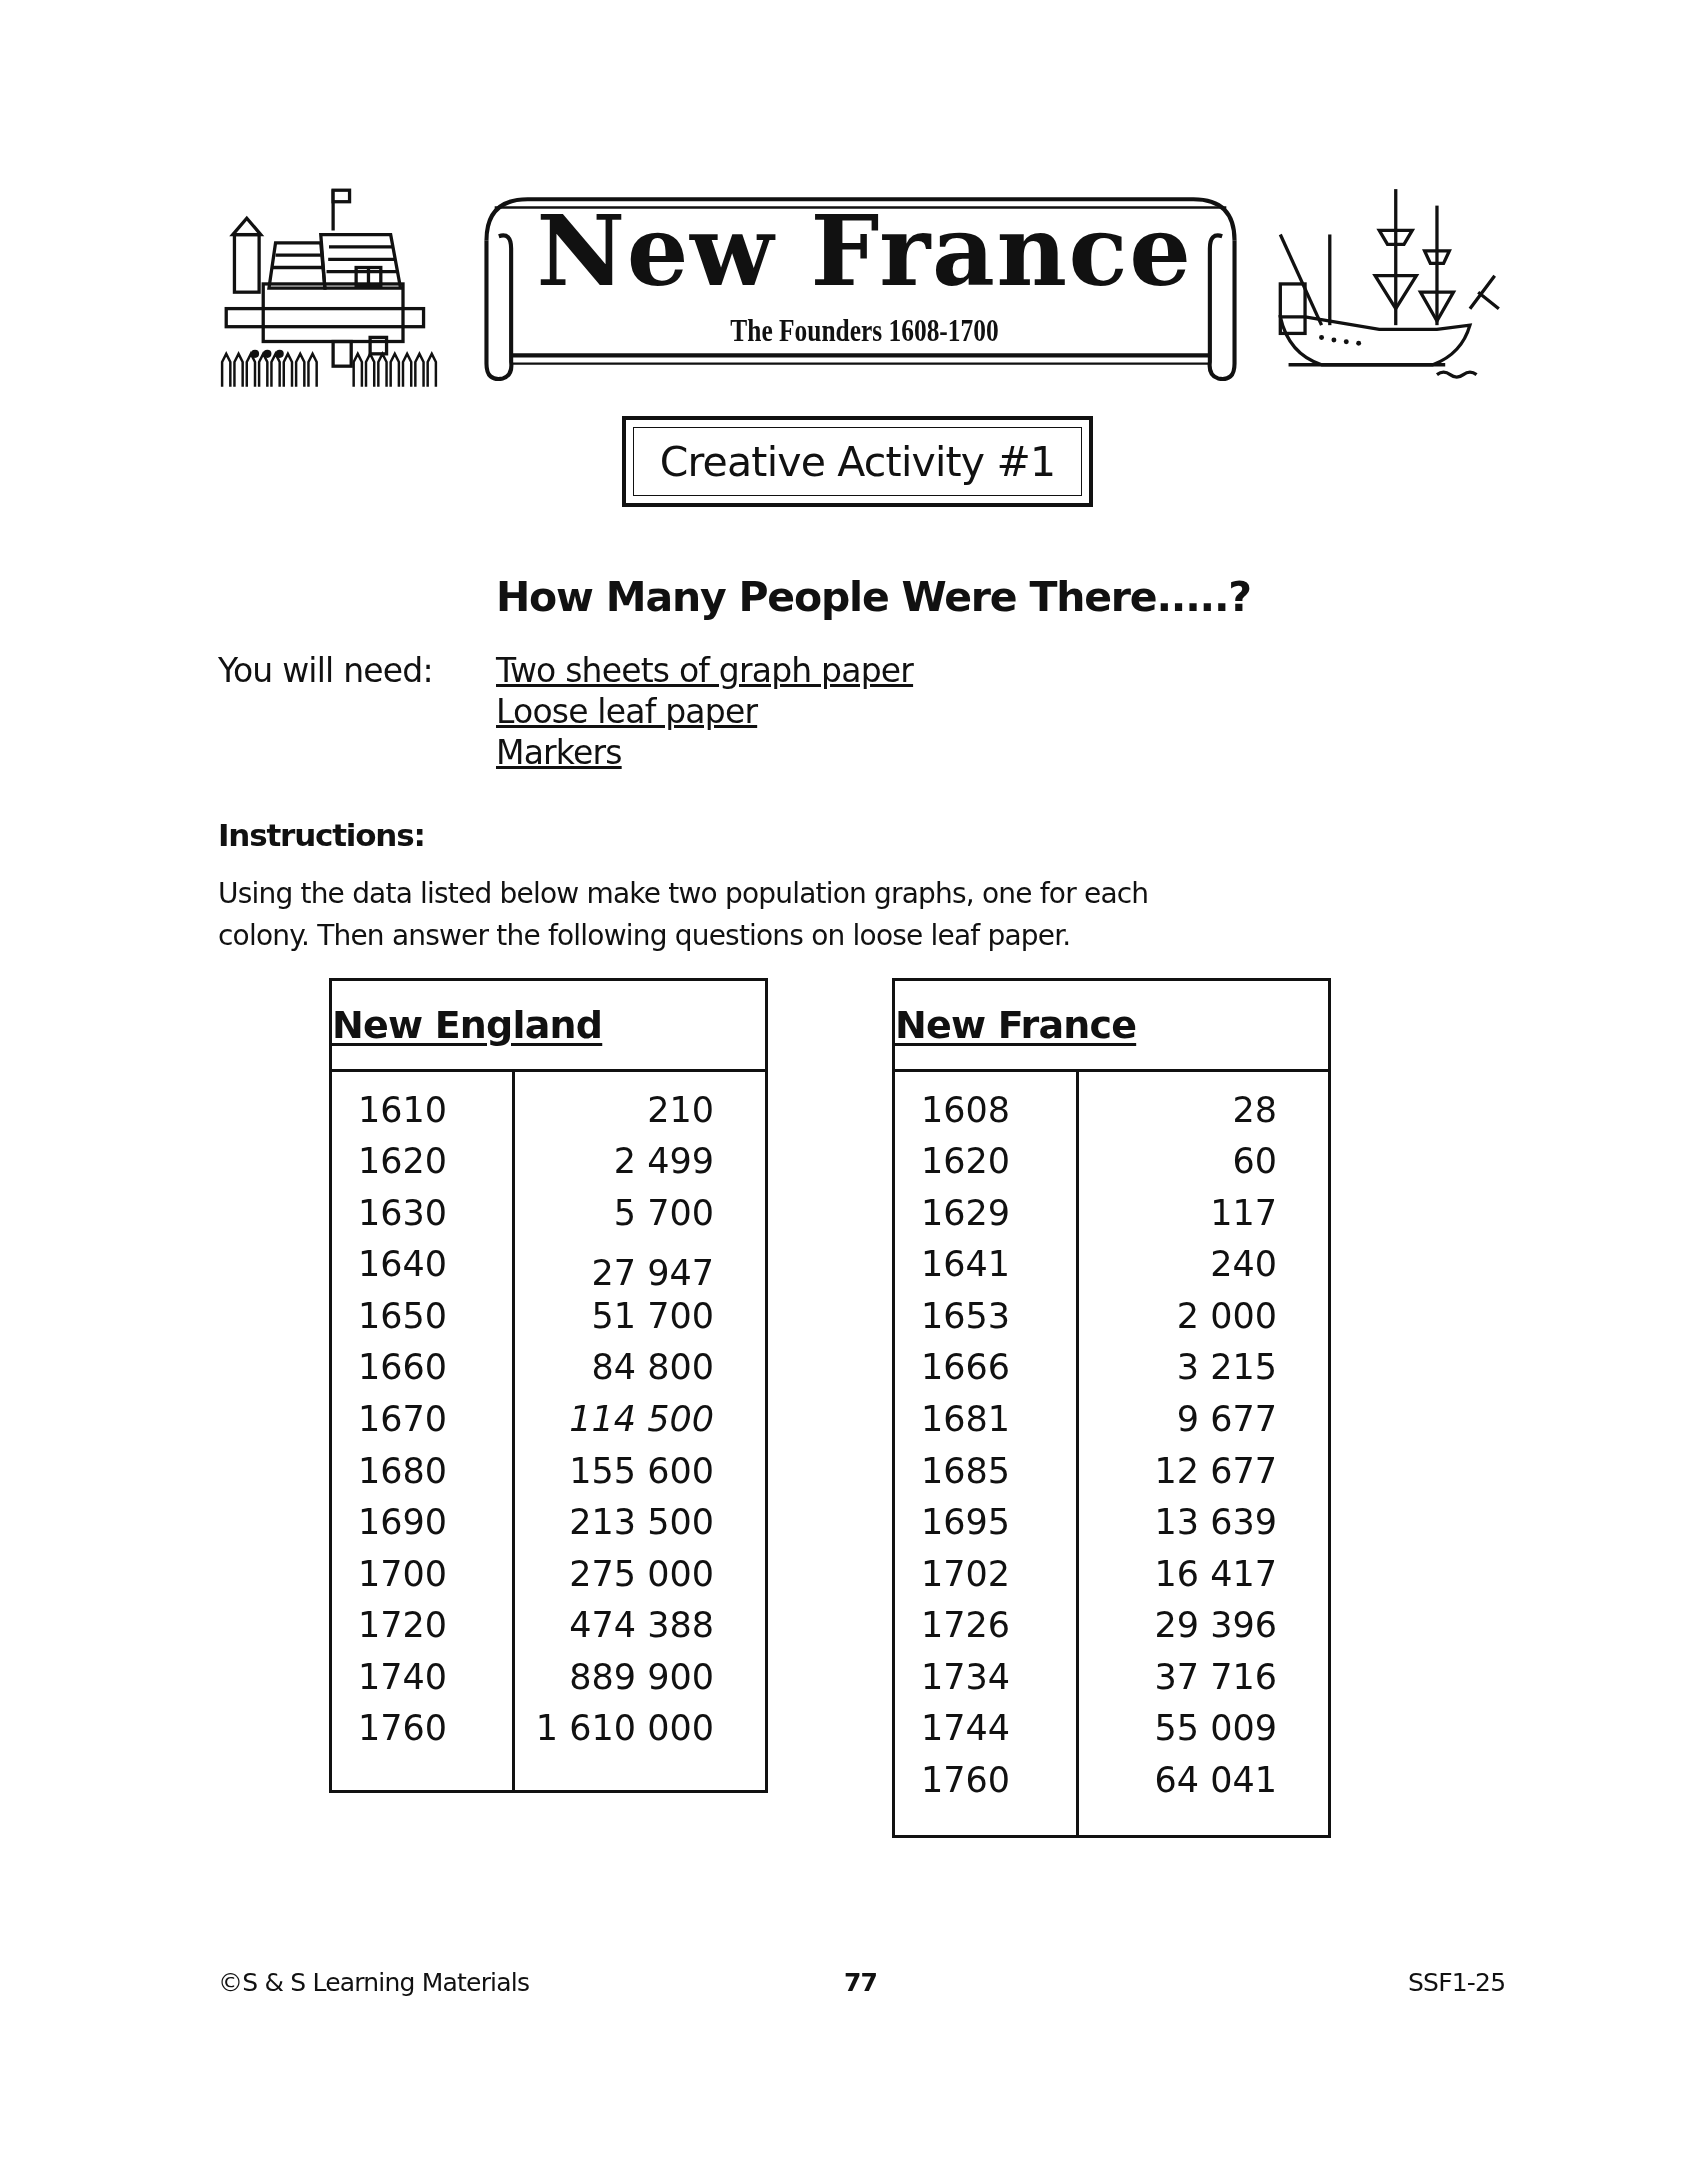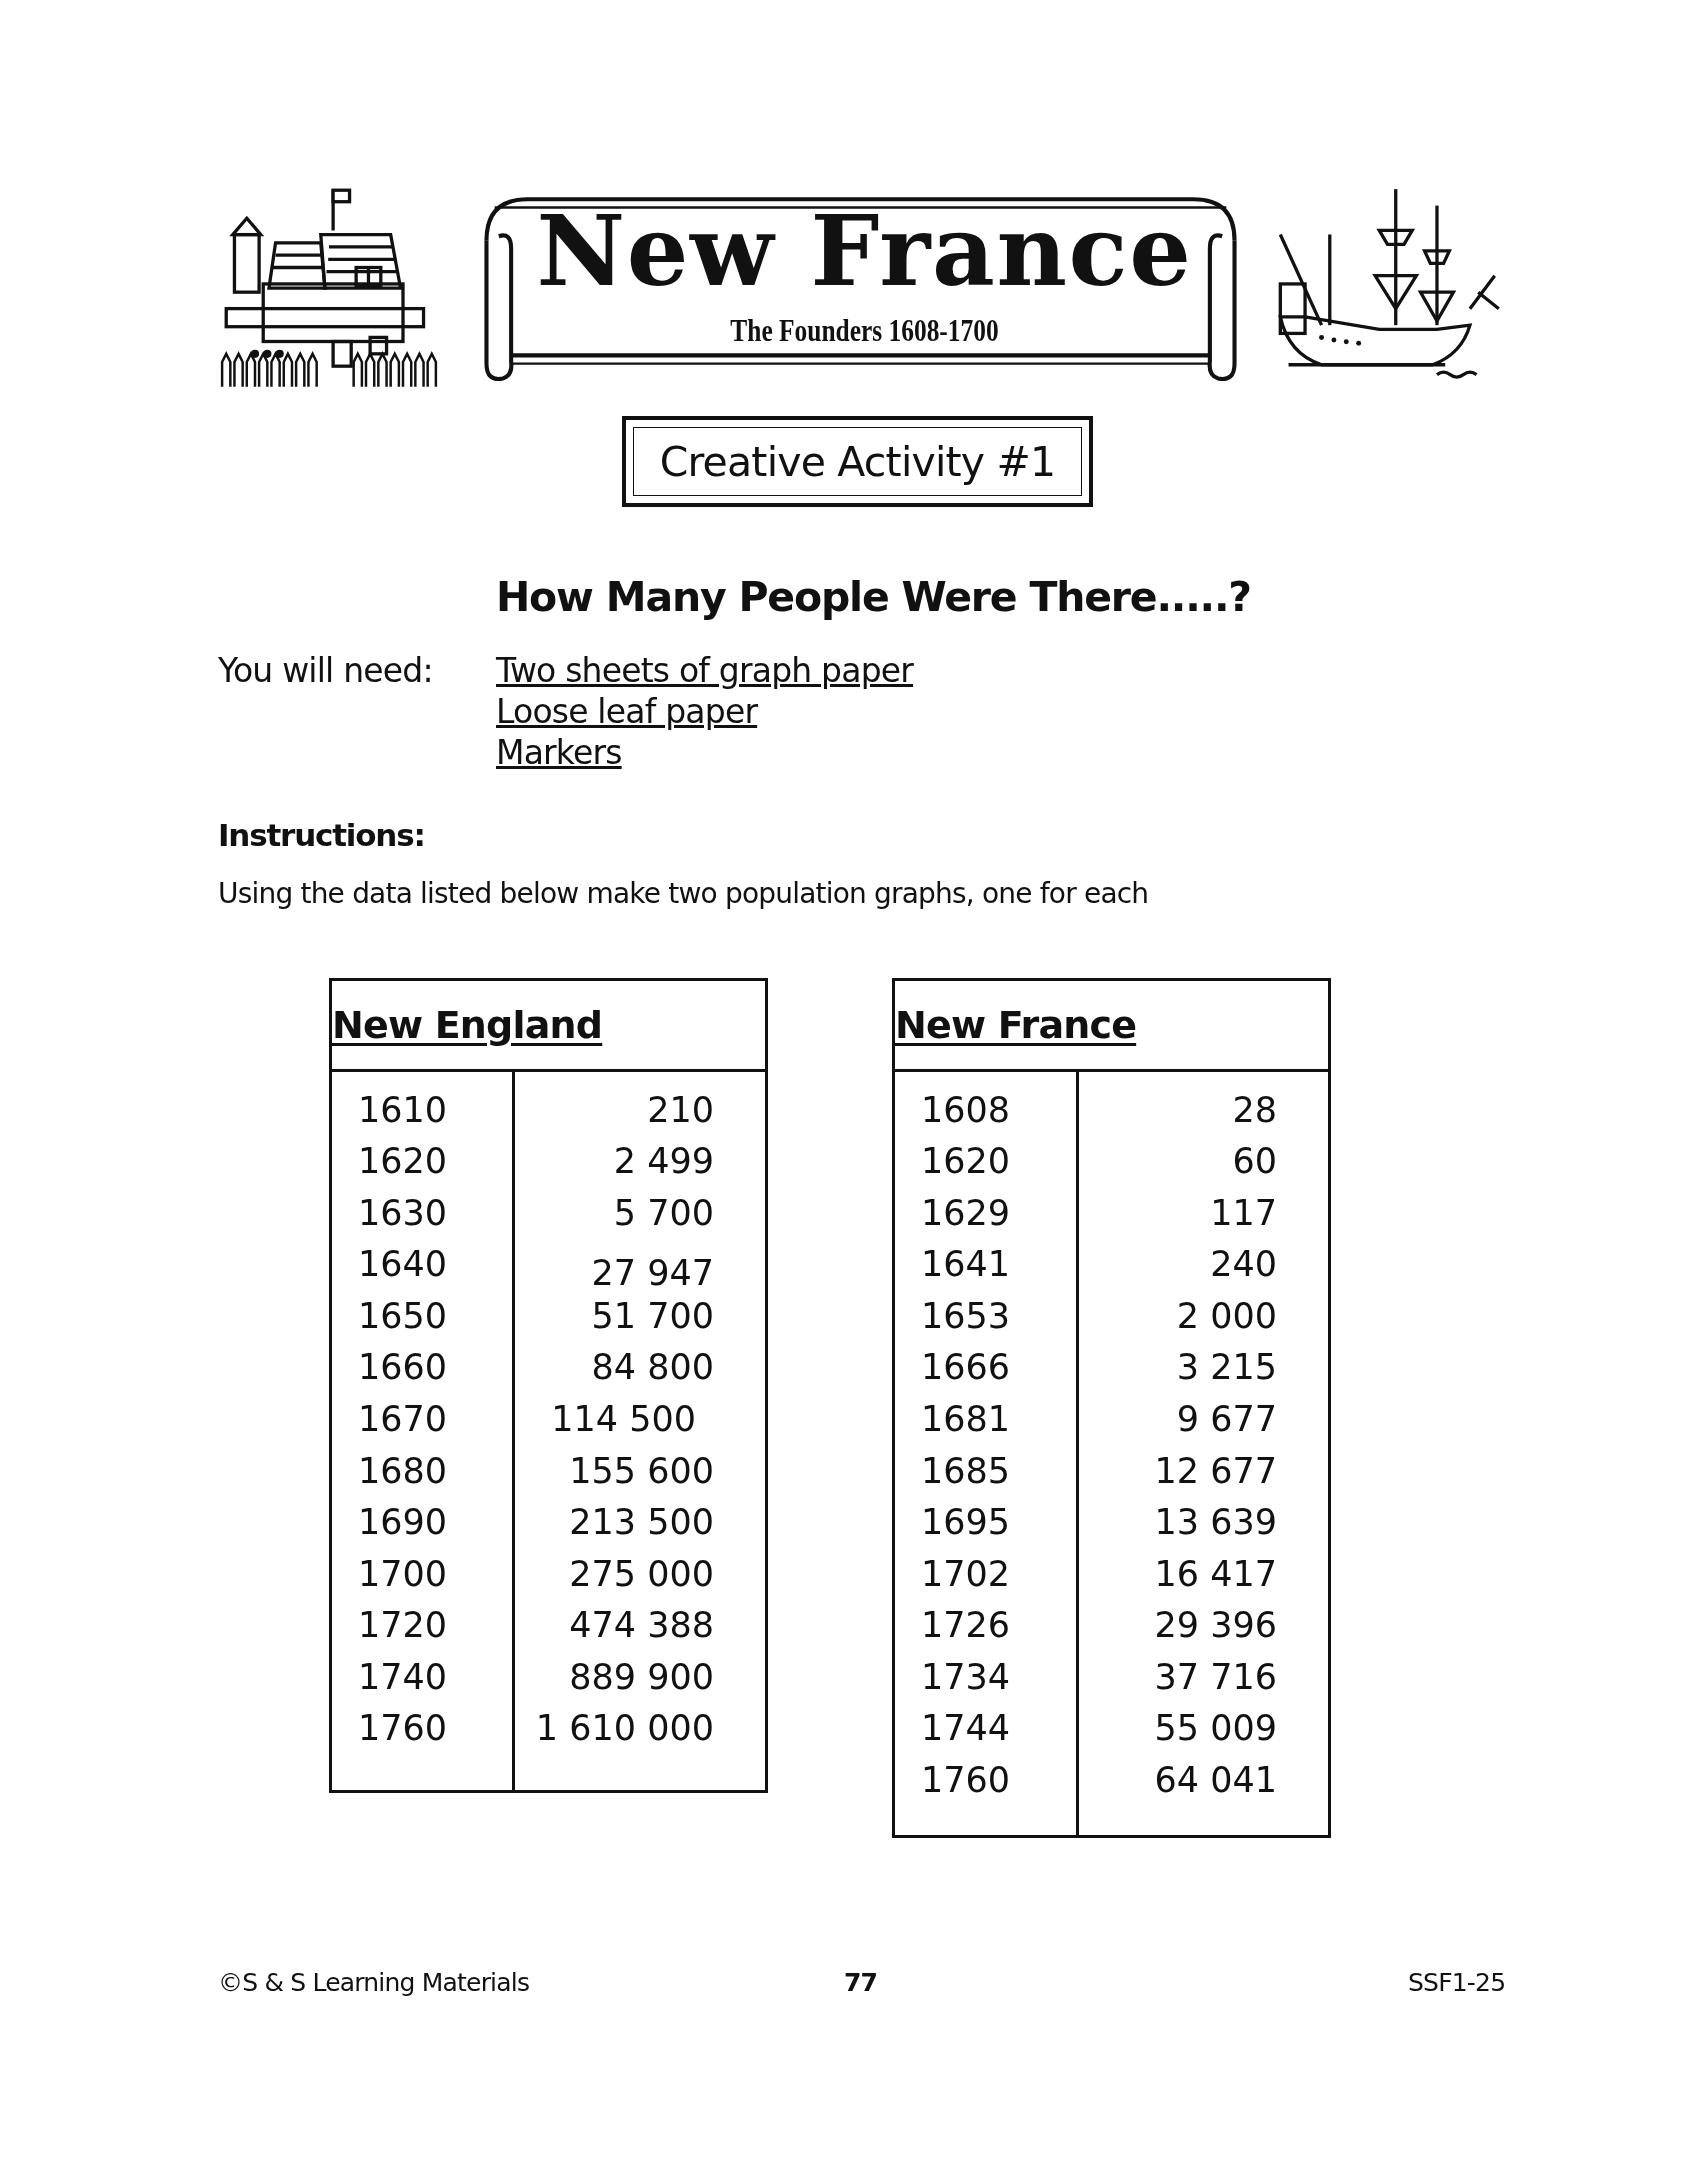--- a/index.html
+++ b/index.html
@@ -109,20 +109,21 @@
 <div class="abs q-heading">How Many People Were There.....?</div>
 
 <div class="abs need-label">You will need:</div>
 <div class="abs need-item" style="top:651px">Two sheets of graph paper</div>
 <div class="abs need-item" style="top:692px">Loose leaf paper</div>
 <div class="abs need-item" style="top:733px">Markers</div>
 
 <div class="abs instr-label">Instructions:</div>
 <div class="abs instr-text">
   <div>Using the data listed below make two population graphs, one for each</div>
+  <div>colony. Then answer the following questions on loose leaf paper.</div>
 </div>
 
 <div class="abs tbl" id="tbl-ne" style="left:329px;top:978px;width:439px;height:815px;">
   <div class="tbl-head">
     <span class="tbl-title">New England</span>
   </div>
   <div class="tbl-divider" style="left:180px;"></div>
   <div class="rows">
       <div class="row" style="top: 109px;">
         <span class="yr">1610</span>
@@ -143,21 +144,21 @@
       <div class="row" style="top: 315px;">
         <span class="yr">1650</span>
         <span class="val" style="right: 51px;">51 700</span>
       </div>
       <div class="row" style="top: 366px;">
         <span class="yr">1660</span>
         <span class="val" style="right: 51px;">84 800</span>
       </div>
       <div class="row" style="top: 418px;">
         <span class="yr">1670</span>
-        <span class="val" style="right: 69px;">114 500</span>
+        <span class="val" style="right: 51px; font-style: italic;">114 500</span>
       </div>
       <div class="row" style="top: 470px;">
         <span class="yr">1680</span>
         <span class="val" style="right: 51px;">155 600</span>
       </div>
       <div class="row" style="top: 521px;">
         <span class="yr">1690</span>
         <span class="val" style="right: 51px;">213 500</span>
       </div>
       <div class="row" style="top: 573px;">

